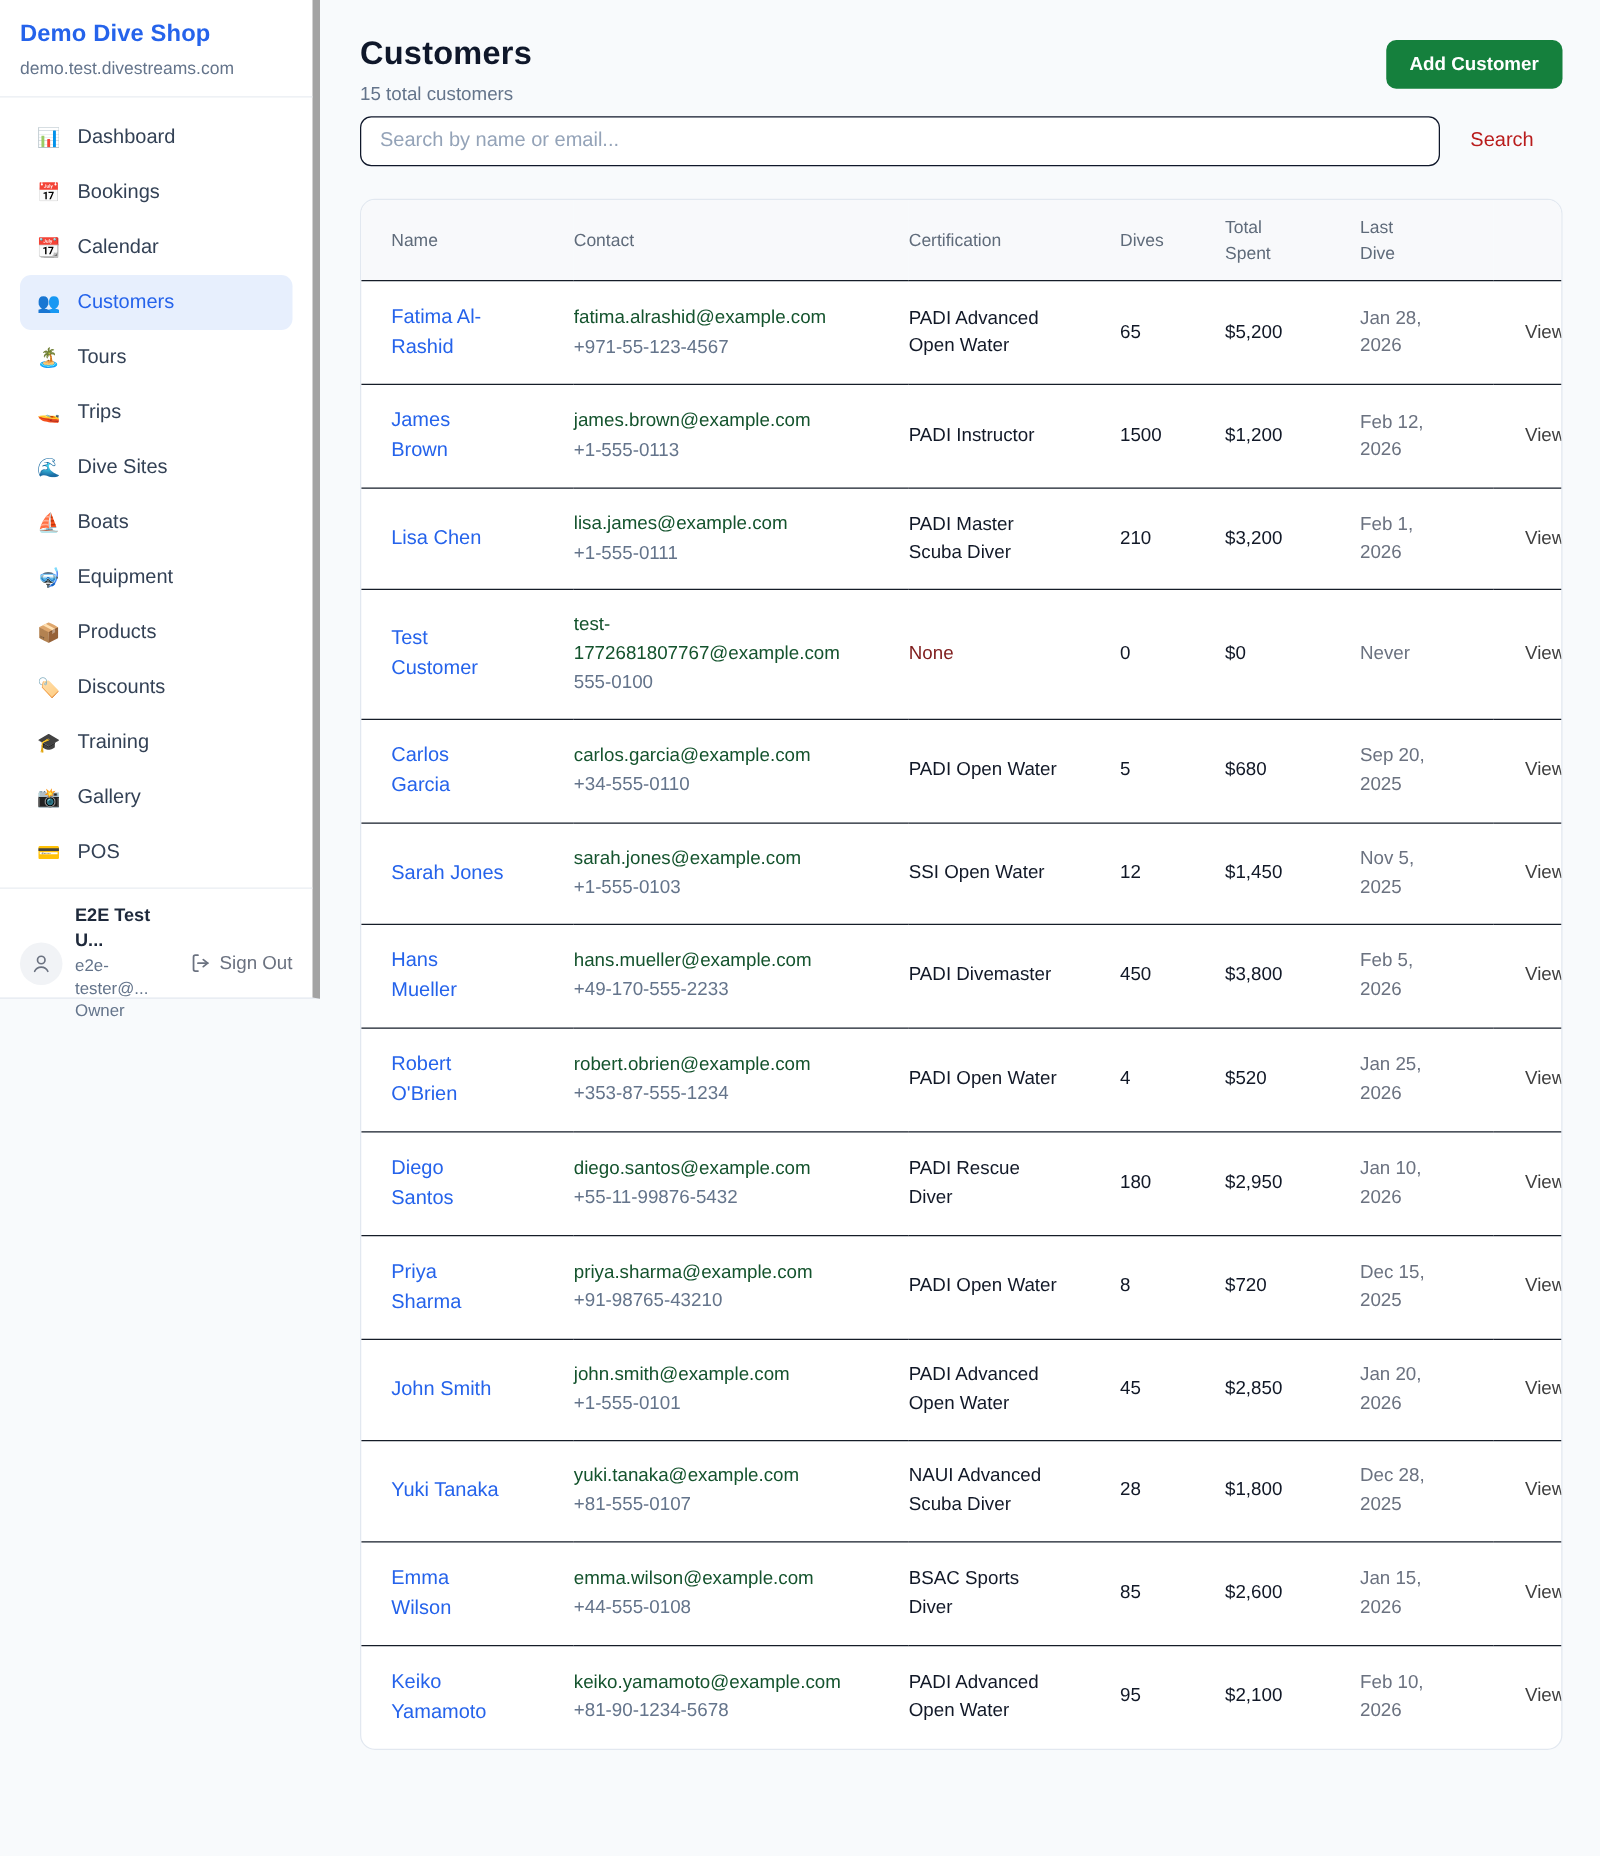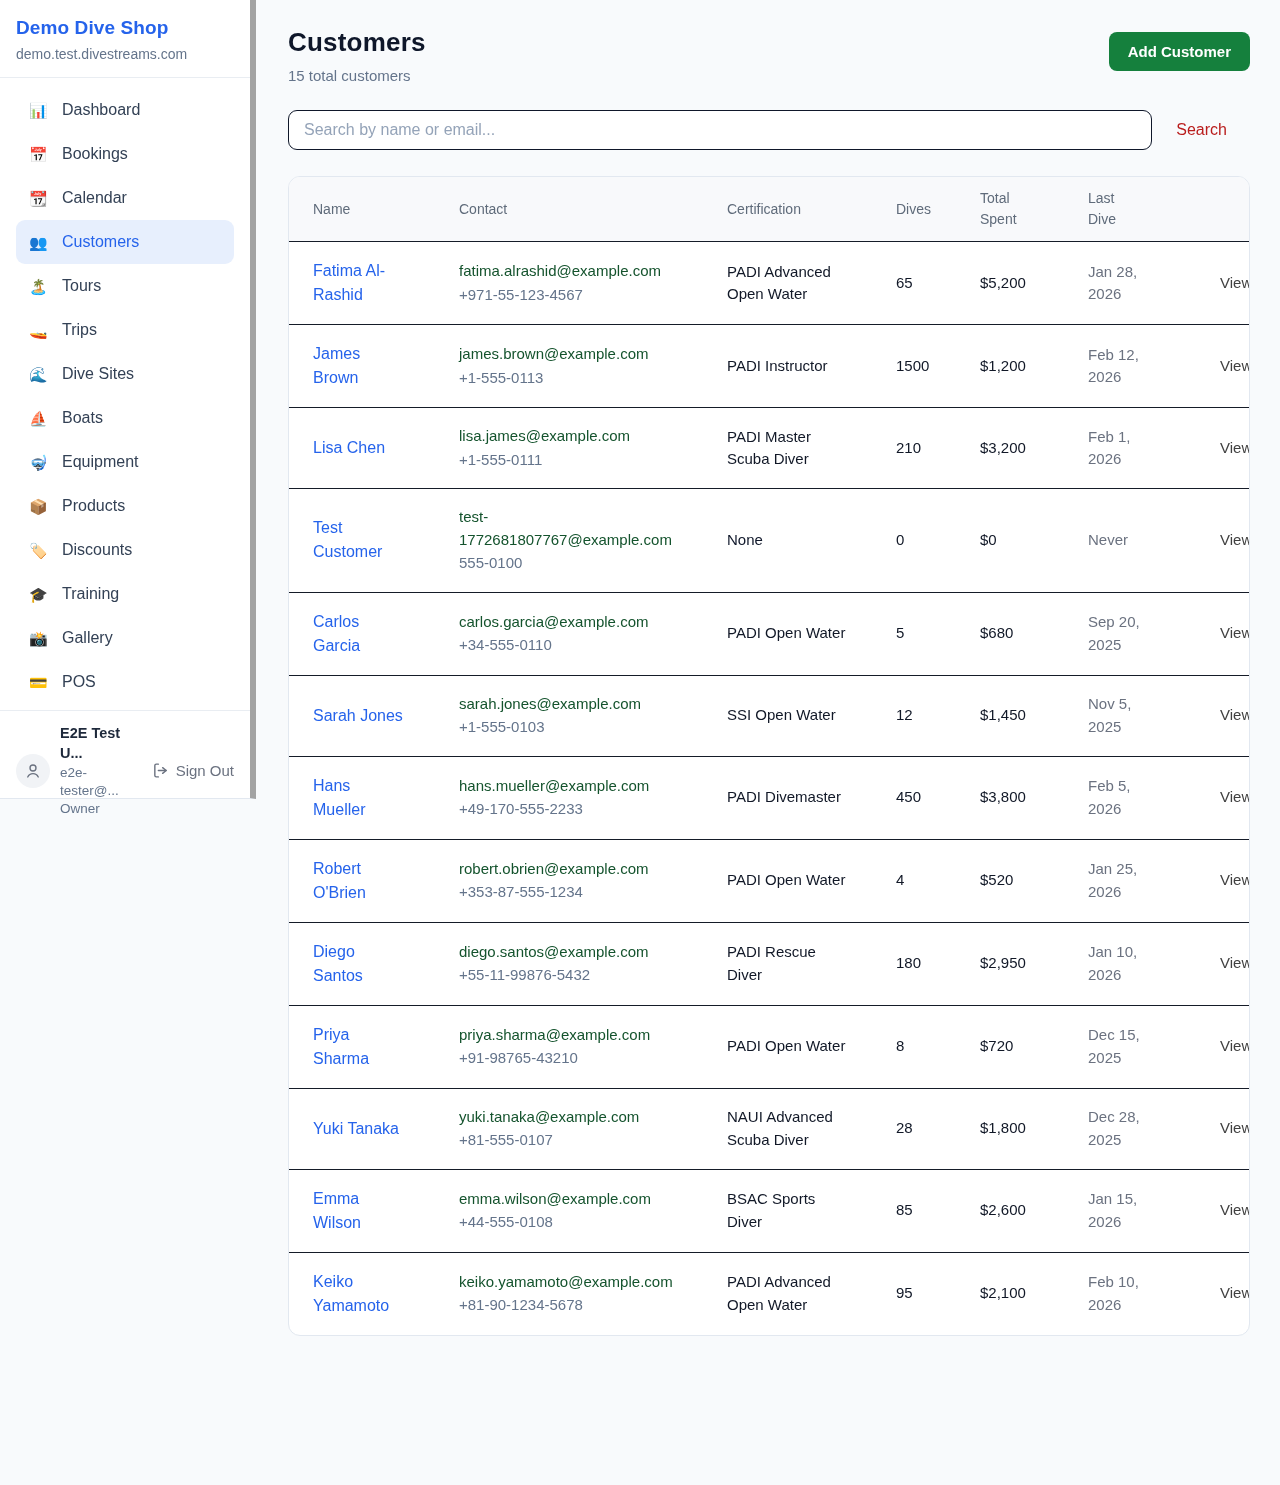--- a/index.html
+++ b/index.html
@@ -53,21 +53,21 @@
   
   main { flex: 1; padding: 27px 30px 0 32px; min-width: 0; }
   .page-header { display: flex; justify-content: space-between; align-items: flex-start; }
   .page-title { margin: 0; font-size: 26px; font-weight: 700; color: #0f172a; letter-spacing: .2px; }
   .page-subtitle { margin: 9px 0 0 0; font-size: 15px; color: #64748b; }
   .add-btn {
     background: #15803d; color: #ffffff; border: none; border-radius: 8px;
     padding: 11px 19px; font-size: 15px; font-weight: 600; font-family: inherit;
     cursor: pointer; margin-top: 5px;
   }
-  .search-row { display: flex; align-items: center; margin-top: 26px; }
+  .search-row { display: flex; align-items: center; margin-top: 9px; }
   .search-input {
     flex: 1; height: 40px; background: #ffffff;
     border: 1px solid #0f172a; border-radius: 9px;
     padding: 0 15px; font-size: 16px; font-family: inherit; color: #0f172a; outline: none;
   }
   .search-input::placeholder { color: #94a3b8; }
   .search-btn {
     background: transparent; border: none; color: #b91c1c;
     font-size: 16px; font-weight: 500; font-family: inherit;
     padding: 0 23px 0 24px; cursor: pointer;
@@ -94,21 +94,21 @@
   tbody tr { border-top: 1px solid #151c28; }
   tbody tr:first-child { border-top: none; }
   td.td-name { padding-left: 24px; padding-right: 56px; }
   td.td-contact { padding-right: 58px; }
   td.td-cert { padding-right: 50px; }
   td.td-last { padding-right: 46px; color: #6b7280; }
   td.td-view { padding-right: 0; padding-left: 25px; }
   .name-link { color: #2563eb; font-size: 16px; font-weight: 500; text-decoration: none; }
   .email-line { color: #14532d; }
   .phone-line { color: #64748b; margin-top: 1px; }
-  .muted-light { color: #0f172a; }
+  .muted-light { color: #7f1d1d; }
   .view-link { color: #404040; font-size: 15px; font-weight: 500; text-decoration: none; }
 </style>
 </head>
 <body>
 
 <div class="app">
 
   <aside class="sidebar">
     <div class="shop-header">
       <h1 class="shop-name">Demo Dive Shop</h1>
@@ -371,20 +371,32 @@
       <div class="email-line">priya.sharma@example.com</div>
       <div class="phone-line">+91-98765-43210</div>
     </td>
     <td class="td-cert">PADI Open Water</td>
     <td class="td-dives">8</td>
     <td class="td-total">$720</td>
     <td class="td-last">Dec 15, 2025</td>
     <td class="td-view"><a href="#" class="view-link">View</a></td>
   </tr>
 
+  <tr>
+    <td class="td-name"><a href="#" class="name-link">John Smith</a></td>
+    <td class="td-contact">
+      <div class="email-line">john.smith@example.com</div>
+      <div class="phone-line">+1-555-0101</div>
+    </td>
+    <td class="td-cert">PADI Advanced Open Water</td>
+    <td class="td-dives">45</td>
+    <td class="td-total">$2,850</td>
+    <td class="td-last">Jan 20, 2026</td>
+    <td class="td-view"><a href="#" class="view-link">View</a></td>
+  </tr>
 
   <tr>
     <td class="td-name"><a href="#" class="name-link">Yuki Tanaka</a></td>
     <td class="td-contact">
       <div class="email-line">yuki.tanaka@example.com</div>
       <div class="phone-line">+81-555-0107</div>
     </td>
     <td class="td-cert">NAUI Advanced Scuba Diver</td>
     <td class="td-dives">28</td>
     <td class="td-total">$1,800</td>

